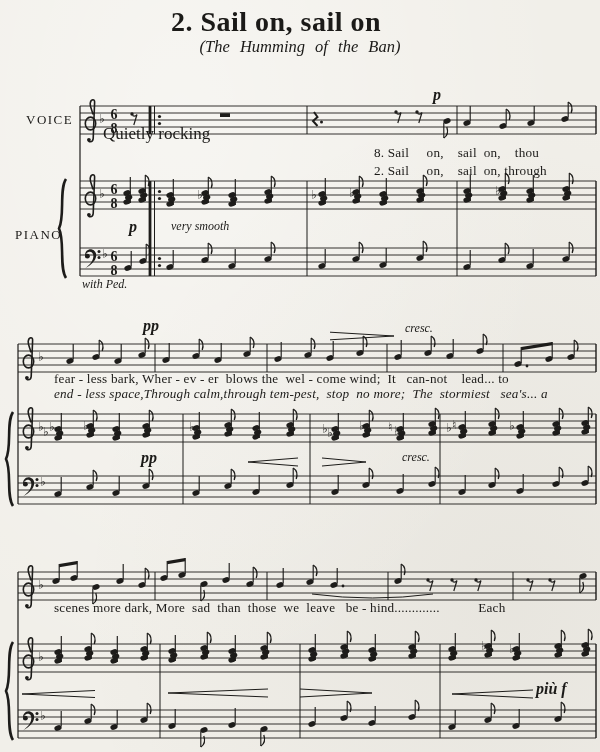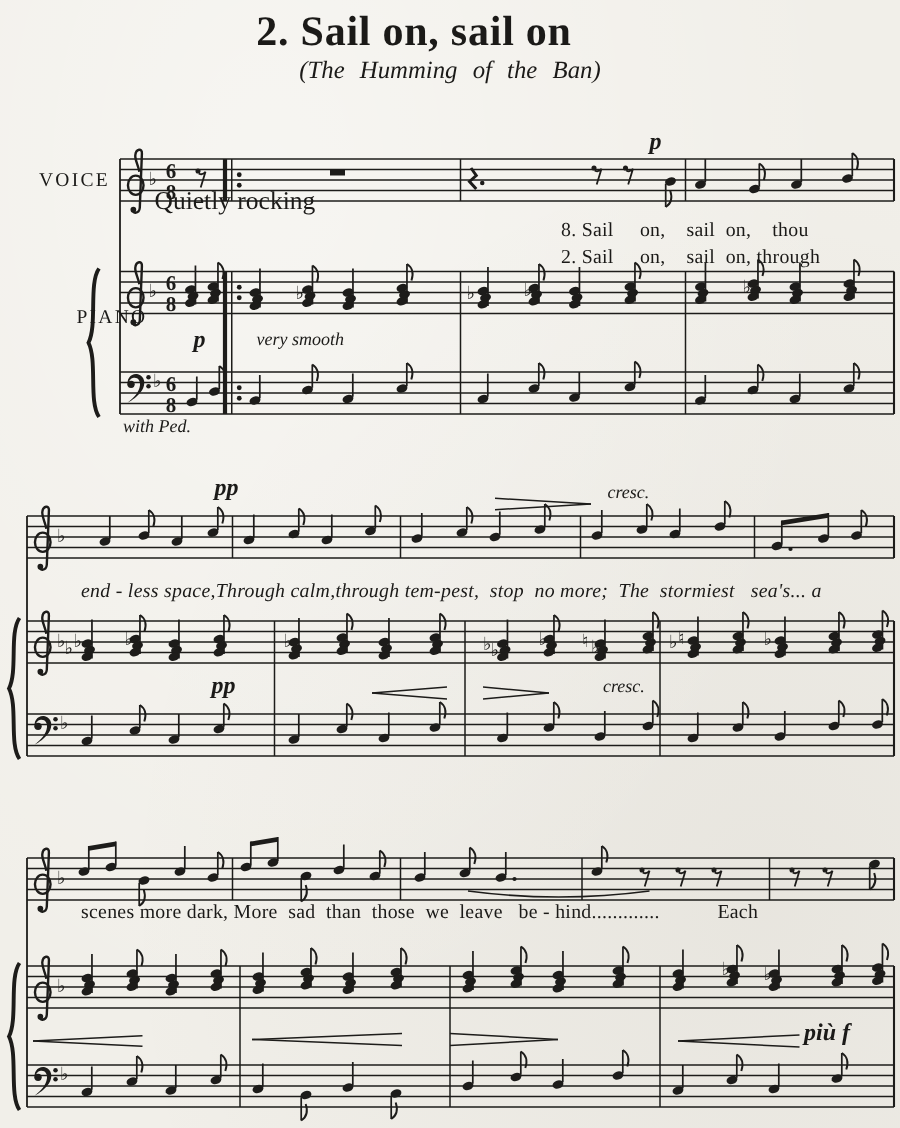--- a/index.html
+++ b/index.html
@@ -982,28 +982,29 @@
   <div class="abs title">2. Sail on, sail on</div>
   <div class="abs subtitle">(The Humming of the Ban)</div>
 
   <div class="abs tempo" style="left:103px;top:83px;">Quietly rocking</div>
   <div class="abs instr" style="left:26px;top:112px;">VOICE</div>
   <div class="abs dyn" style="left:433px;top:86px;">p</div>
 
   <div class="abs lyric" style="left:374px;top:145px;">8. Sail     on,    sail  on,    thou</div>
   <div class="abs lyric" style="left:374px;top:163px;">2. Sail     on,    sail  on, through</div>
 
-  <div class="abs instr" style="left:15px;top:203px;margin-left:36px;">PIANO</div>
+  <div class="abs instr" style="left:15px;top:227px;">PIANO</div>
   <div class="abs dyn" style="left:129px;top:218px;">p</div>
   <div class="abs expr" style="left:171px;top:219px;">very smooth</div>
   <div class="abs expr" style="left:82px;top:277px;">with Ped.</div>
 
   <div class="abs dyn" style="left:143px;top:317px;">pp</div>
   <div class="abs expr" style="left:405px;top:321px;">cresc.</div>
 
+  <div class="abs lyric" style="left:54px;top:371px;">fear - less bark, Wher - ev - er  blows the  wel - come wind;  It   can-not    lead... to</div>
   <div class="abs lyric" style="left:54px;top:386px;font-style:italic;">end - less space,Through calm,through tem-pest,  stop  no more;  The  stormiest   sea's... a</div>
 
   <div class="abs dyn" style="left:141px;top:449px;">pp</div>
   <div class="abs expr" style="left:402px;top:450px;">cresc.</div>
 
   <div class="abs lyric" style="left:54px;top:600px;">scenes more dark, More  sad  than  those  we  leave   be - hind.............           Each</div>
 
   <div class="abs dyn" style="left:536px;top:680px;">più f</div>
 </div>
 

